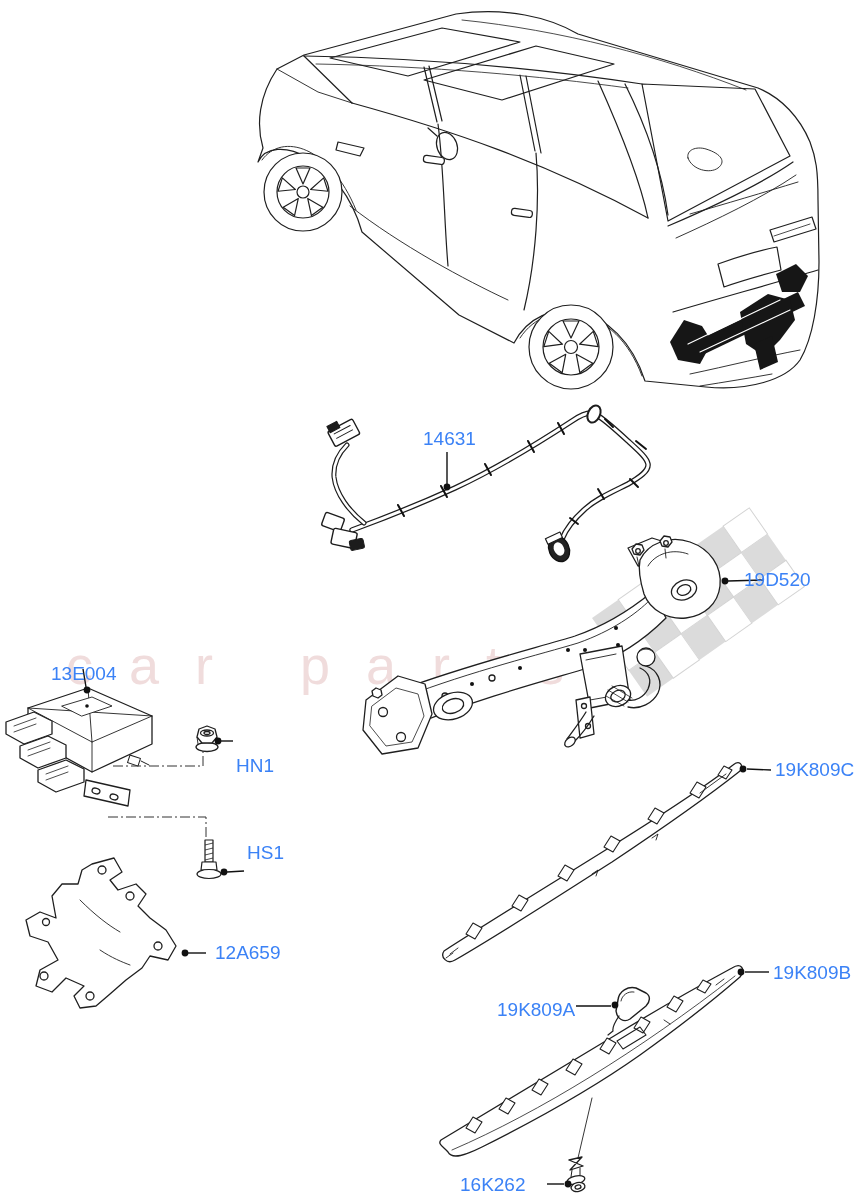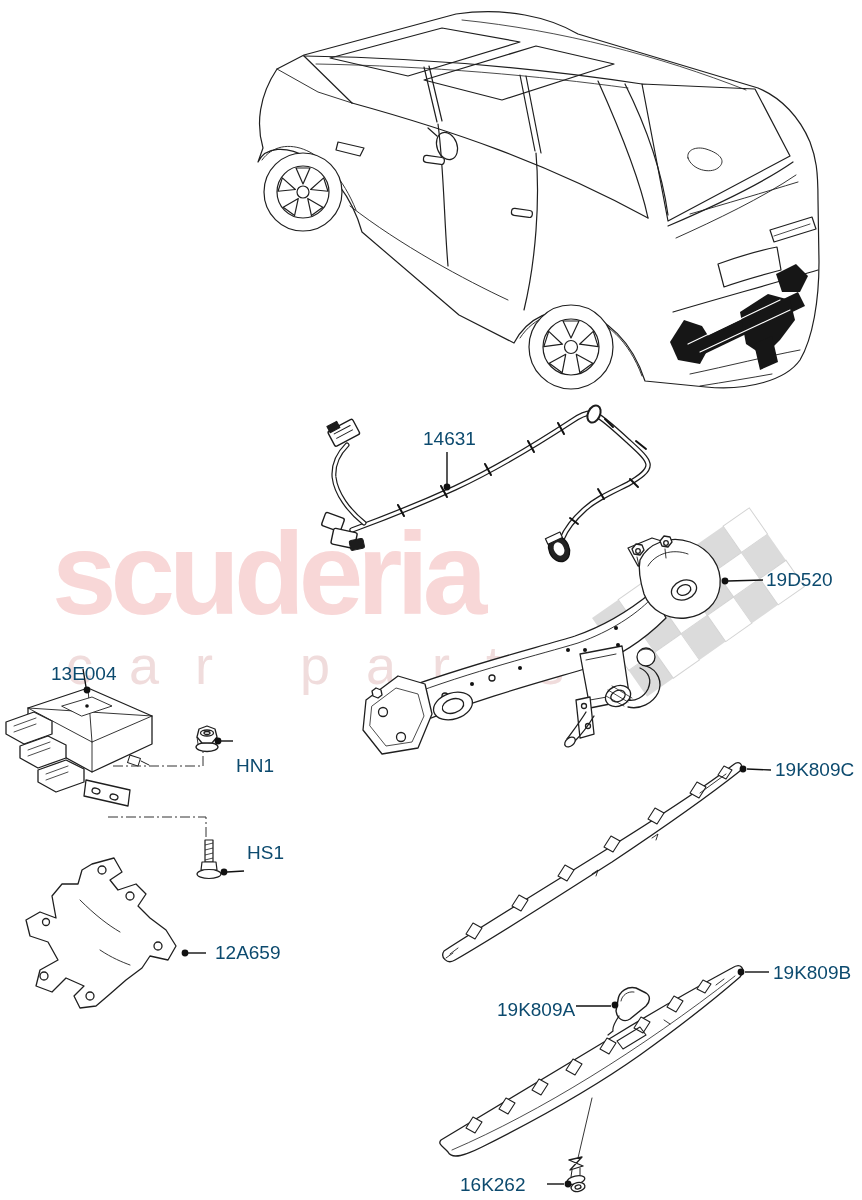--- a/index.html
+++ b/index.html
@@ -12,30 +12,29 @@
     position:absolute;left:52px;top:516px;z-index:1;
     font-size:116px;font-weight:bold;letter-spacing:-6px;line-height:1;
     color:#f8d7d7;white-space:nowrap;
   }
   .wm-tag{
     position:absolute;left:66px;top:638px;z-index:1;
     font-size:54px;letter-spacing:36px;line-height:1;
     color:#f0dcdc;white-space:nowrap;
   }
   .part-label{
-    position:absolute;z-index:3;color:#0c4a6e;font-size:19px;line-height:1;
+    position:absolute;z-index:3;color:#3b82f6;font-size:19px;line-height:1;
     white-space:nowrap;cursor:pointer;
   }
 </style>
 </head>
 <body>
 
 <div class="canvas">
 
-  <div class="wm-brand">scuderia</div>
   <div class="wm-tag">car parts</div>
 
   <svg class="artwork" width="862" height="1200" viewBox="0 0 862 1200">
 
     <g transform="translate(592,618) rotate(-35)" opacity="0.9">
       <rect x="0" y="0" width="32" height="32" fill="#d8d8d8"></rect>
       <rect x="32" y="0" width="32" height="32" fill="#ffffff" stroke="#cfcfcf"></rect>
       <rect x="64" y="0" width="32" height="32" fill="#d8d8d8"></rect>
       <rect x="96" y="0" width="32" height="32" fill="#ffffff" stroke="#cfcfcf"></rect>
       <rect x="128" y="0" width="32" height="32" fill="#d8d8d8"></rect>
@@ -361,21 +360,21 @@
       <path d="M769,972 L745,972" fill="none"></path>
         <circle cx="741" cy="972" r="3.4" stroke="none"></circle>
       <path d="M576,1006 L611,1006" fill="none"></path>
         <circle cx="615" cy="1005" r="3.4" stroke="none"></circle>
       <path d="M547,1184 L564,1184" fill="none"></path>
         <circle cx="568" cy="1184" r="3.4" stroke="none"></circle>
     </g>
   </svg>
 
   <div class="part-label" style="left:423px;top:429px">14631</div>
-  <div class="part-label" style="left:766px;top:570px">19D520</div>
+  <div class="part-label" style="left:744px;top:570px">19D520</div>
   <div class="part-label" style="left:51px;top:664px">13E004</div>
   <div class="part-label" style="left:236px;top:756px">HN1</div>
   <div class="part-label" style="left:247px;top:843px">HS1</div>
   <div class="part-label" style="left:215px;top:943px">12A659</div>
   <div class="part-label" style="left:775px;top:760px">19K809C</div>
   <div class="part-label" style="left:773px;top:963px">19K809B</div>
   <div class="part-label" style="left:497px;top:1000px">19K809A</div>
   <div class="part-label" style="left:460px;top:1175px">16K262</div>
 </div>
 

